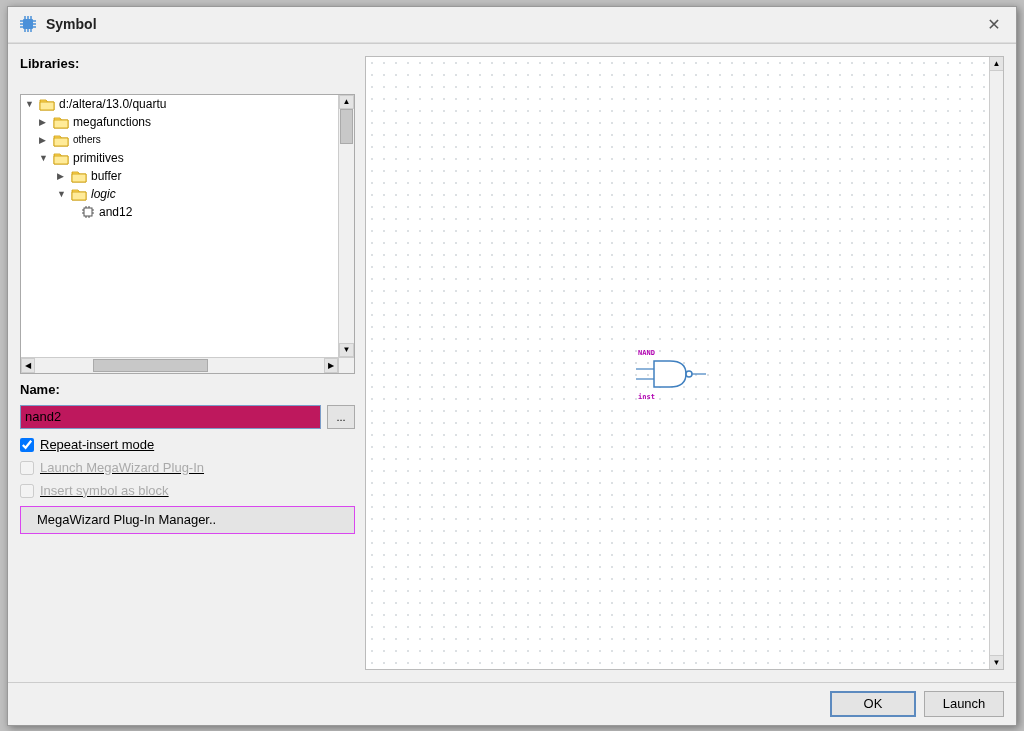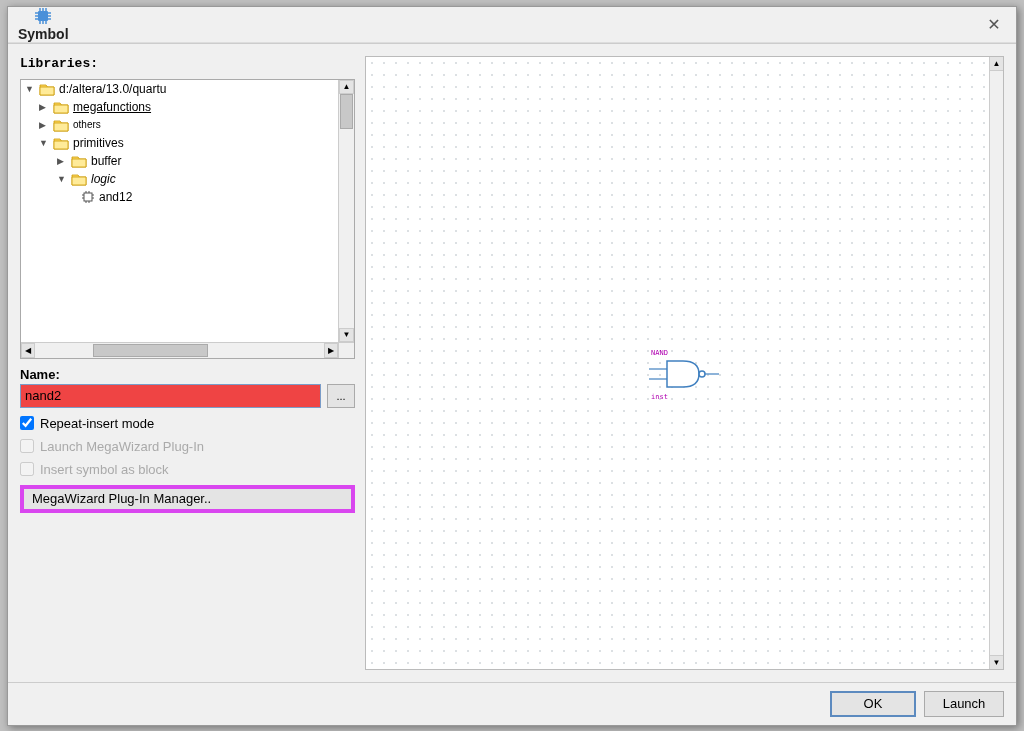--- a/index.html
+++ b/index.html
@@ -28,21 +28,21 @@
       border-bottom: 1px solid #ddd;
       display: flex;
       align-items: center;
       justify-content: space-between;
       padding: 6px 10px;
       height: 36px;
     }
     .title-left {
       display: flex;
       align-items: center;
-      flex-direction: column;
+      gap: 8px;
     }
     .title-icon {
       width: 20px;
       height: 20px;
     }
     .title-text {
       font-size: 14px;
       font-weight: 600;
       color: #222;
     }
@@ -72,22 +72,21 @@
     }
     .left-panel {
       display: flex;
       flex-direction: column;
       width: 335px;
       flex-shrink: 0;
       gap: 8px;
     }
     .libraries-label {
       font-weight: 600;
-      margin-bottom: 0;
-      font-family: Liberation Mono, monospace;
+      margin-bottom: 15px;
     }
     .tree-container {
       border: 1px solid #aaa;
       background: white;
       flex: 1;
       overflow: auto;
       min-height: 220px;
       max-height: 280px;
       position: relative;
     }
@@ -117,85 +116,87 @@
       margin-right: 4px;
       flex-shrink: 0;
     }
     .name-row {
       display: flex;
       align-items: center;
       gap: 6px;
     }
     .name-label {
       font-weight: 600;
-      margin-bottom: 2px;
+      margin-bottom: 8px;
     }
     .name-input {
       flex: 1;
       height: 24px;
       border: 1px solid #7a9cc8;
-      background: #ef4444;
+      background: #be185d;
       padding: 2px 4px;
       font-size: 13px;
       outline: none;
     }
     .browse-btn {
       width: 28px;
       height: 24px;
       background: #e4e4e4;
       border: 1px solid #aaa;
       cursor: pointer;
       font-size: 11px;
       display: flex;
       align-items: center;
       justify-content: center;
     }
     .checkbox-row {
       display: flex;
-      align-items: flex-start;
+      align-items: flex-end;
       gap: 6px;
+      text-decoration: underline;
     }
     .checkbox-row input[type="checkbox"] {
       width: 14px;
       height: 14px;
       cursor: pointer;
     }
     .checkbox-label {
       font-size: 13px;
     }
     .checkbox-label.disabled {
       color: #aaa;
     }
     .mega-btn {
       height: 28px;
       background: #e4e4e4;
-      border: 4px solid #d946ef;
-      cursor: pointer;
-      font-size: 13px;
-      padding: 0 8px;
+      border: 1px solid #d946ef;
+      cursor: pointer;
+      font-size: 13px;
+      padding: 0 16px;
       text-align: left;
       white-space: nowrap;
       overflow: hidden;
       text-overflow: ellipsis;
     }
     .right-panel {
       flex: 1;
       border: 1px solid #bbb;
       background: white;
       position: relative;
       overflow: hidden;
     }
     .dot-grid {
       position: absolute;
       top: 0; left: 0; right: 0; bottom: 0;
     }
     .nand-symbol {
       position: absolute;
       top: 290px;
-      left: 283px;
+      left: 270px;
+      font-weight: bold;
     }
     .footer {
       display: flex;
       justify-content: flex-end;
       align-items: center;
       padding: 8px 12px;
       gap: 8px;
       border-top: 1px solid #ccc;
     }
     .ok-btn {
@@ -336,21 +337,21 @@
             </svg>
             <span style="font-size:12px;">d:/altera/13.0/quartu</span>
           </div>
 
           <div class="tree-item" style="padding-left:18px;">
             <span class="tree-arrow">▶</span>
             <svg class="folder-icon" viewBox="0 0 16 14" fill="none">
               <path d="M1 3h6l1.5 2H15v8H1z" fill="#FFD966" stroke="#CC9900" stroke-width="0.8"></path>
               <path d="M1 5h14v8H1z" fill="#FFEB99" stroke="#CC9900" stroke-width="0.8"></path>
             </svg>
-            <span style="font-size:12px;text-decoration:underline;">megafunctions</span>
+            <span style="font-size:12px;">megafunctions</span>
           </div>
 
           <div class="tree-item" style="padding-left:18px;">
             <span class="tree-arrow">▶</span>
             <svg class="folder-icon" viewBox="0 0 16 14" fill="none">
               <path d="M1 3h6l1.5 2H15v8H1z" fill="#FFD966" stroke="#CC9900" stroke-width="0.8"></path>
               <path d="M1 5h14v8H1z" fill="#FFEB99" stroke="#CC9900" stroke-width="0.8"></path>
             </svg>
             <span style="font-size:10px;">others</span>
           </div>

